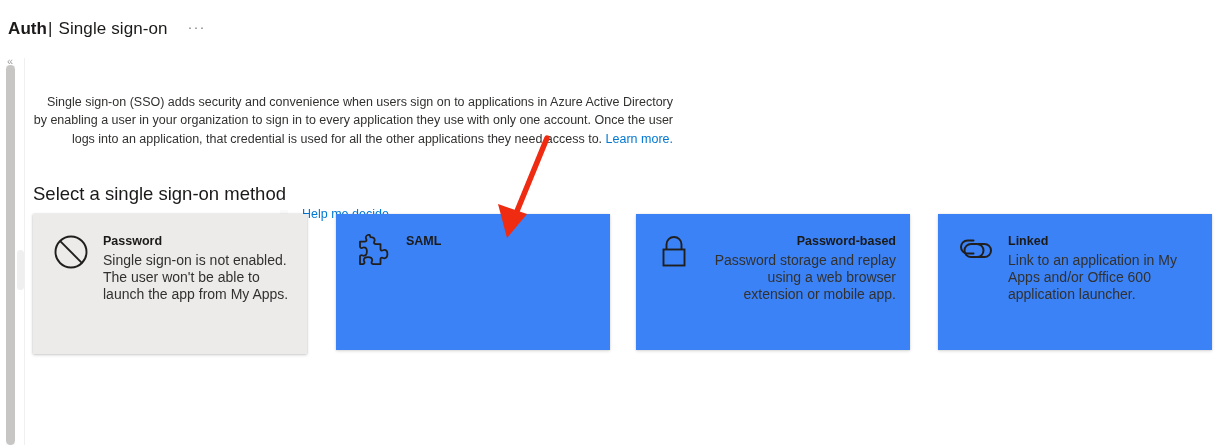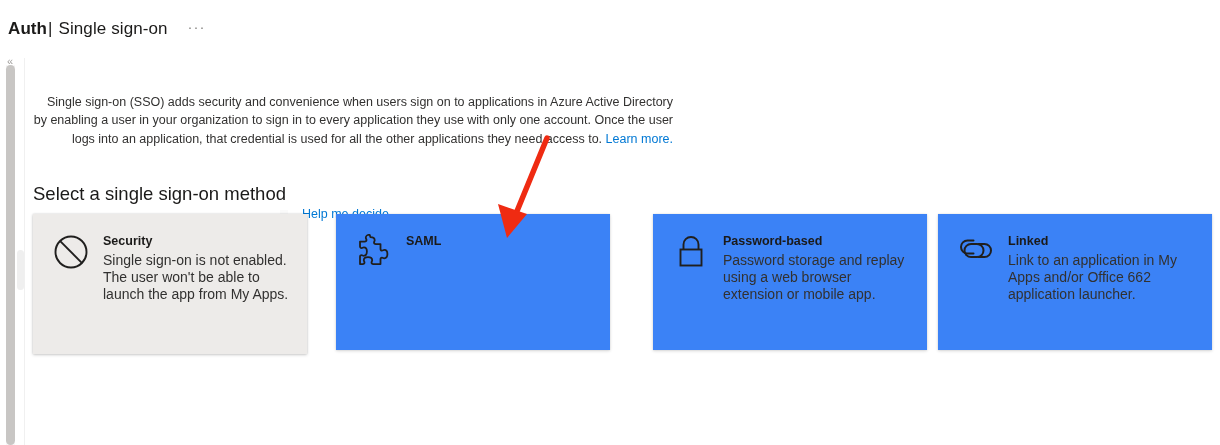--- a/index.html
+++ b/index.html
@@ -246,21 +246,21 @@
   <div id="method-cards">
 
     <div class="method-card selected" style="left:0px;">
       <div class="card-icon">
         <svg width="36" height="36" viewBox="0 0 36 36" aria-hidden="true">
           <circle cx="18" cy="18" r="15.5" fill="none" stroke="#201f1e" stroke-width="1.9"></circle>
           <line x1="7.2" y1="7.2" x2="28.8" y2="28.8" stroke="#201f1e" stroke-width="1.9"></line>
         </svg>
       </div>
       <div class="card-body">
-        <div class="card-title">Security</div>
+        <div class="card-title">Password</div>
         <div class="card-desc">Single sign-on is not enabled. The user won't be able to launch the app from My Apps.</div>
       </div>
     </div>
 
     <div class="method-card" style="left:303px;">
       <div class="card-icon">
         <svg width="34" height="34" viewBox="0 0 34 34" aria-hidden="true">
           <path d="M13.5 3.2
                    c 2.6 0 4.2 1.5 4.2 3.1 0 0.9 -0.7 1.4 -0.7 2.3 0 0.9 0.8 1.5 1.9 1.5
                    l 4.6 0 0 4.6 c 0 1.1 0.6 1.9 1.5 1.9 0.9 0 1.4 -0.7 2.3 -0.7
@@ -272,21 +272,21 @@
                    0 -2.6 -1.5 -4.2 -3.1 -4.2 -0.9 0 -1.4 0.7 -2.3 0.7 -0.9 0 -1.5 -0.8 -1.5 -1.9
                    l 0 -4.6 4.6 0 c 1.1 0 1.9 -0.6 1.9 -1.5 0 -0.9 -0.7 -1.4 -0.7 -2.3
                    0 -1.6 1.6 -3.1 3.7 -3.1 z" fill="none" stroke="#201f1e" stroke-width="1.8" stroke-linejoin="round"></path>
         </svg>
       </div>
       <div class="card-body">
         <div class="card-title">SAML</div>
       </div>
     </div>
 
-    <div class="method-card" style="left:620px;">
+    <div class="method-card" style="left:603px;text-align:right;">
       <div class="card-icon">
         <svg width="34" height="36" viewBox="0 0 34 36" aria-hidden="true">
           <path d="M9.5 15.5 L9.5 10.5 a7.5 7.5 0 0 1 15 0 L24.5 15.5" fill="none" stroke="#201f1e" stroke-width="1.9"></path>
           <rect x="6.5" y="15.5" width="21" height="16" fill="none" stroke="#201f1e" stroke-width="1.9"></rect>
         </svg>
       </div>
       <div class="card-body">
         <div class="card-title">Password-based</div>
         <div class="card-desc">Password storage and replay using a web browser extension or mobile app.</div>
       </div>
@@ -295,21 +295,21 @@
     <div class="method-card" style="left:905px;">
       <div class="card-icon">
         <svg width="38" height="30" viewBox="0 0 38 30" aria-hidden="true">
           <path d="M16.5 6.5 L10.5 6.5 a6.5 6.5 0 0 0 0 13 L16.5 19.5" fill="none" stroke="#201f1e" stroke-width="2" stroke-linecap="round"></path>
           <path d="M21.5 10 L27.5 10 a6.5 6.5 0 0 1 0 13 L21.5 23" fill="none" stroke="#201f1e" stroke-width="2" stroke-linecap="round"></path>
           <path d="M14 10 a6.5 6.5 0 0 0 0 13 L20 23 a6.5 6.5 0 0 0 0 -13 Z" fill="none" stroke="#201f1e" stroke-width="2" stroke-linejoin="round"></path>
         </svg>
       </div>
       <div class="card-body">
         <div class="card-title">Linked</div>
-        <div class="card-desc">Link to an application in My Apps and/or Office 662 application launcher.</div>
+        <div class="card-desc">Link to an application in My Apps and/or Office 600 application launcher.</div>
       </div>
     </div>
 
   </div>
 </div>
 
 <svg id="annotation-arrow" viewBox="0 0 90 120">
   <line x1="62" y1="8" x2="30" y2="86" stroke="#ef2b12" stroke-width="5.5" stroke-linecap="round"></line>
   <polygon points="22,108 13,74 42,84" fill="#ef2b12"></polygon>
 </svg>

